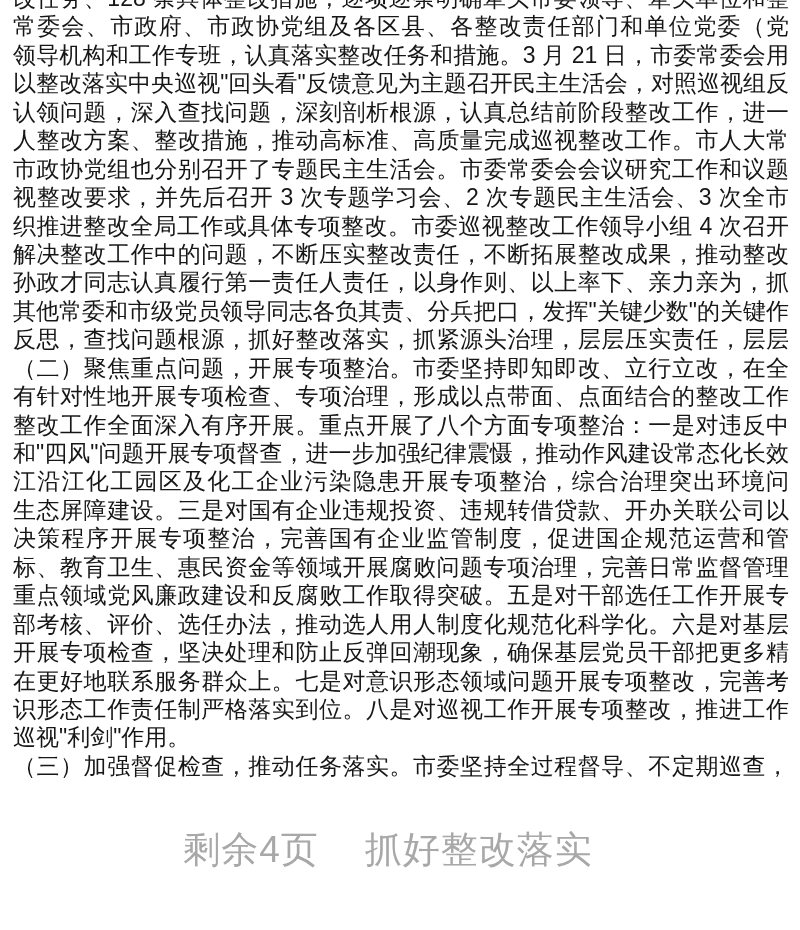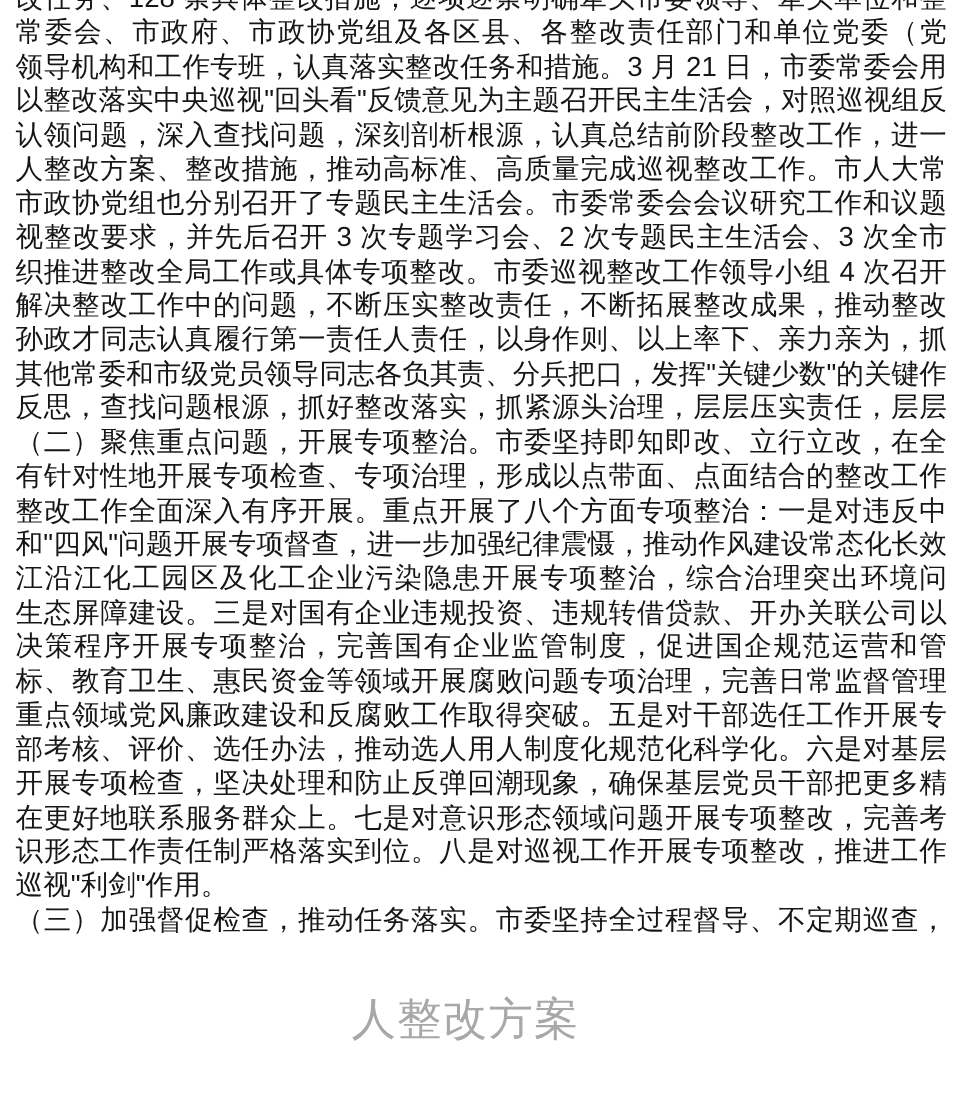--- a/index.html
+++ b/index.html
@@ -81,16 +81,17 @@
       <div class="line">重点领域党风廉政建设和反腐败工作取得突破。五是对干部选任工作开展专项审核，完善干</div>
       <div class="line">部考核、评价、选任办法，推动选人用人制度化规范化科学化。六是对基层党组织负担情况</div>
       <div class="line">开展专项检查，坚决处理和防止反弹回潮现象，确保基层党员干部把更多精力、更多时间用</div>
       <div class="line">在更好地联系服务群众上。七是对意识形态领域问题开展专项整改，完善考核办法，推动意</div>
       <div class="line">识形态工作责任制严格落实到位。八是对巡视工作开展专项整改，推进工作创新，更好发挥</div>
       <div class="line para-end">巡视"利剑"作用。</div>
       <div class="line">（三）加强督促检查，推动任务落实。市委坚持全过程督导、不定期巡查，既督任务、督过</div>
     </div>
 
   <div class="footer-hint">
-    <span>人整改方案</span>
+    <span>剩余4页</span>
+    <span>抓好整改落实</span>
   </div>
 
 </div>
 
 </body></html>

